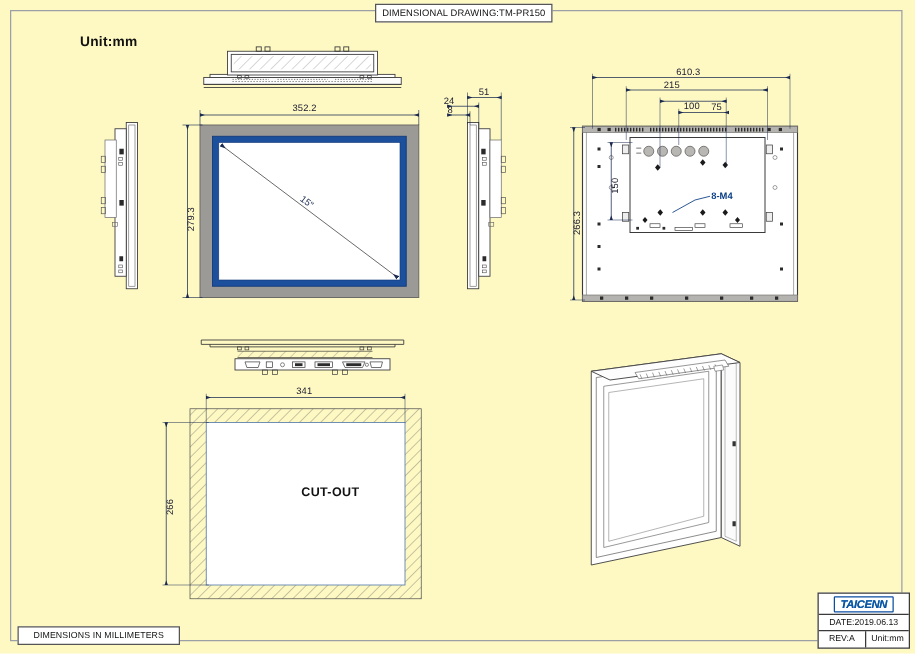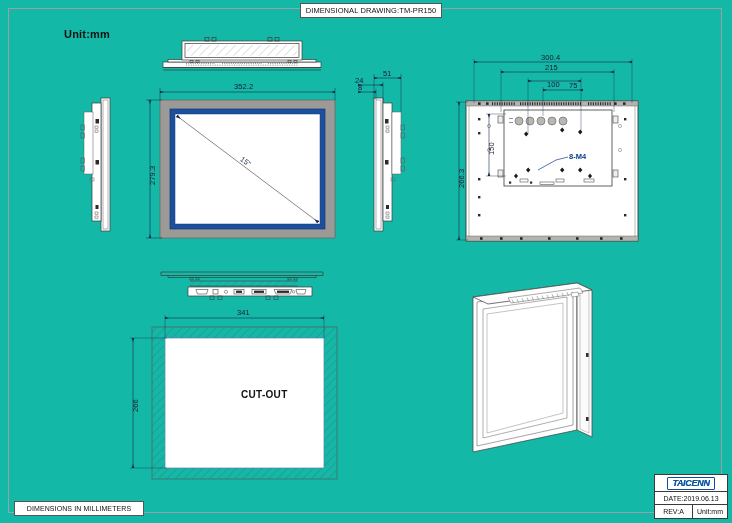--- a/index.html
+++ b/index.html
@@ -9,21 +9,21 @@
     background: #ffffff;
   }
   body {
     font-family: "Liberation Sans", sans-serif;
     color: #111;
   }
   #sheet {
     position: relative;
     width: 732px;
     height: 523px;
-    background: #14b8a6;
+    background: #fef9c3;
     overflow: hidden;
   }
   
   .sheet-border {
     position: absolute;
     left: 8px;
     top: 8px;
     width: 714px;
     height: 505px;
     border: 1px solid #9aa0a6;
@@ -620,22 +620,22 @@
   <div class="unit-label">Unit:mm</div>
 
   <div class="dim" style="left:234px; top:82px;text-align:center;">352.2</div>
   <div class="dim vert" style="left:148px; top:185px;">279.3</div>
   <div class="diag-label" style="left:240px; top:157px; transform:rotate(37deg);">15"</div>
 
   <div class="dim" style="left:383px; top:69px;">51</div>
   <div class="dim" style="left:355px; top:76px;">24</div>
   <div class="dim" style="left:358px; top:83px;">8</div>
 
-  <div class="dim" style="left:541px; top:53px;">300.4</div>
-  <div class="dim" style="left:545px; top:63px;">215</div>
+  <div class="dim" style="left:541px; top:53px;">610.3</div>
+  <div class="dim" style="left:531px; top:63px;">215</div>
   <div class="dim" style="left:547px; top:80px;">100</div>
   <div class="dim" style="left:557px; top:81px;margin-left:12px;">75</div>
   <div class="dim vert" style="left:487px; top:155px;">150</div>
   <div class="dim vert" style="left:457px; top:188px;">266.3</div>
   <div class="m4-label" style="left:569px; top:152px;">8-M4</div>
 
   <div class="dim" style="left:237px; top:308px;">341</div>
   <div class="dim vert" style="left:131px; top:412px;">266</div>
   <div class="cutout-label" style="left:218px; top:389px;">CUT-OUT</div>
 

